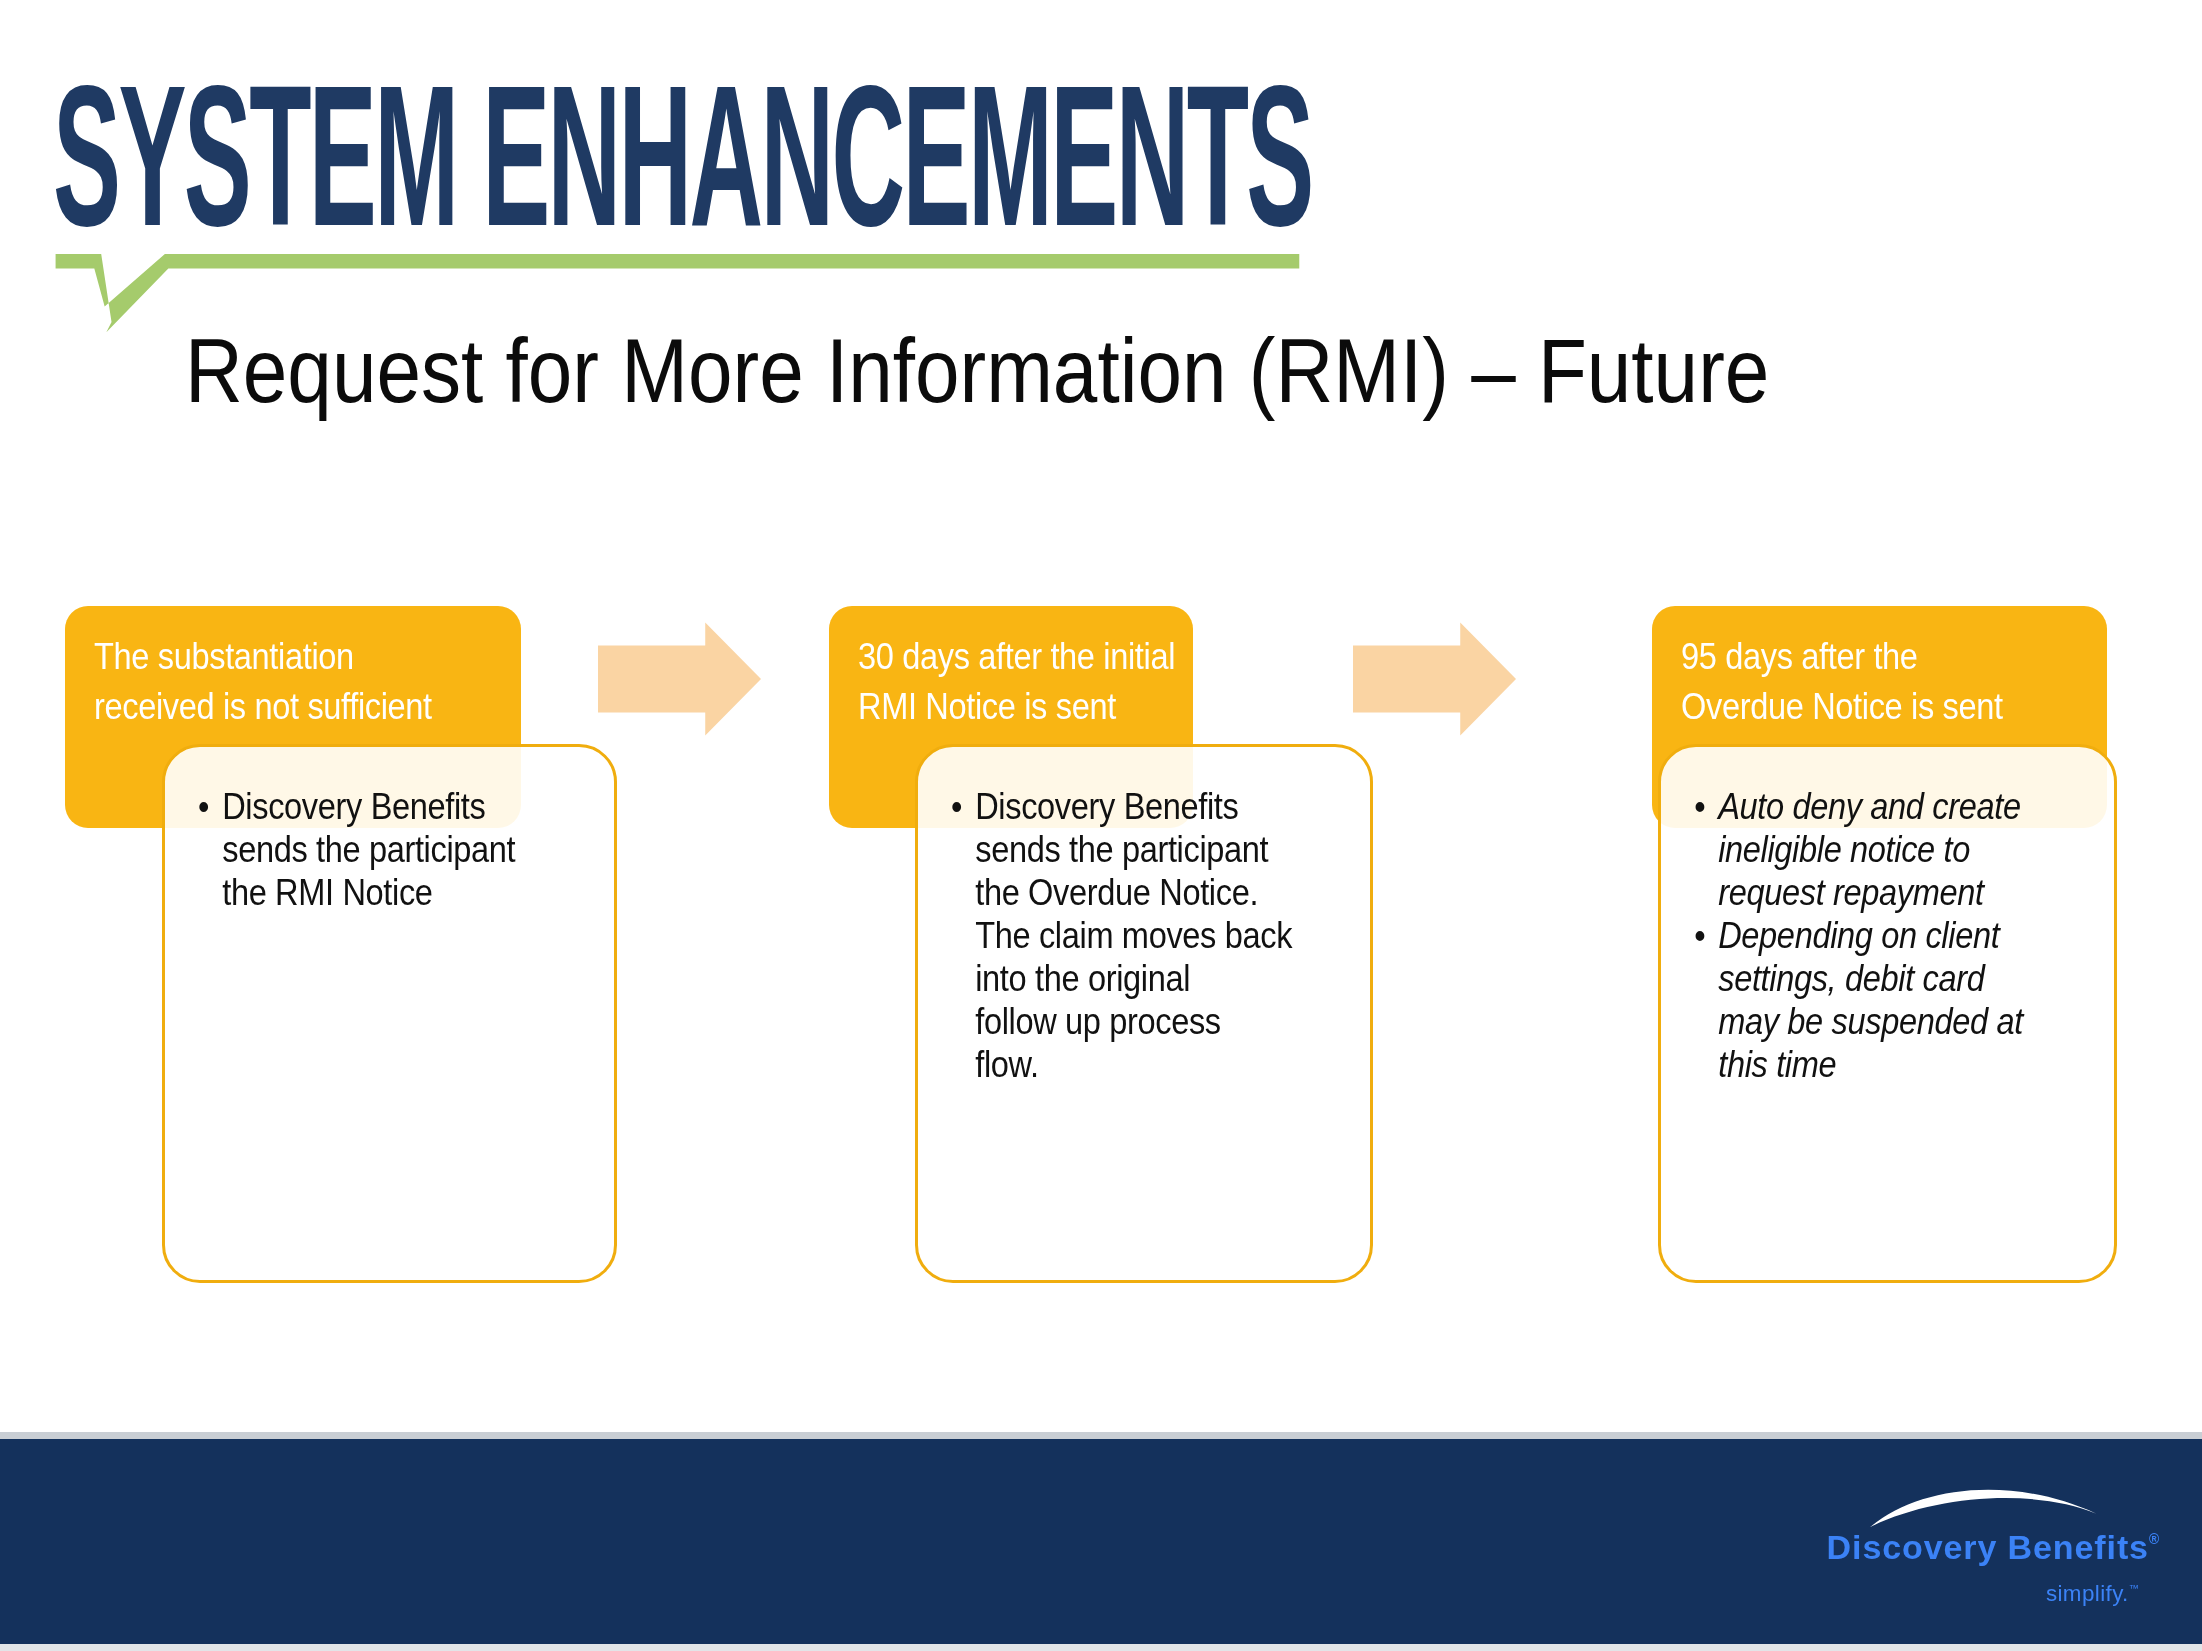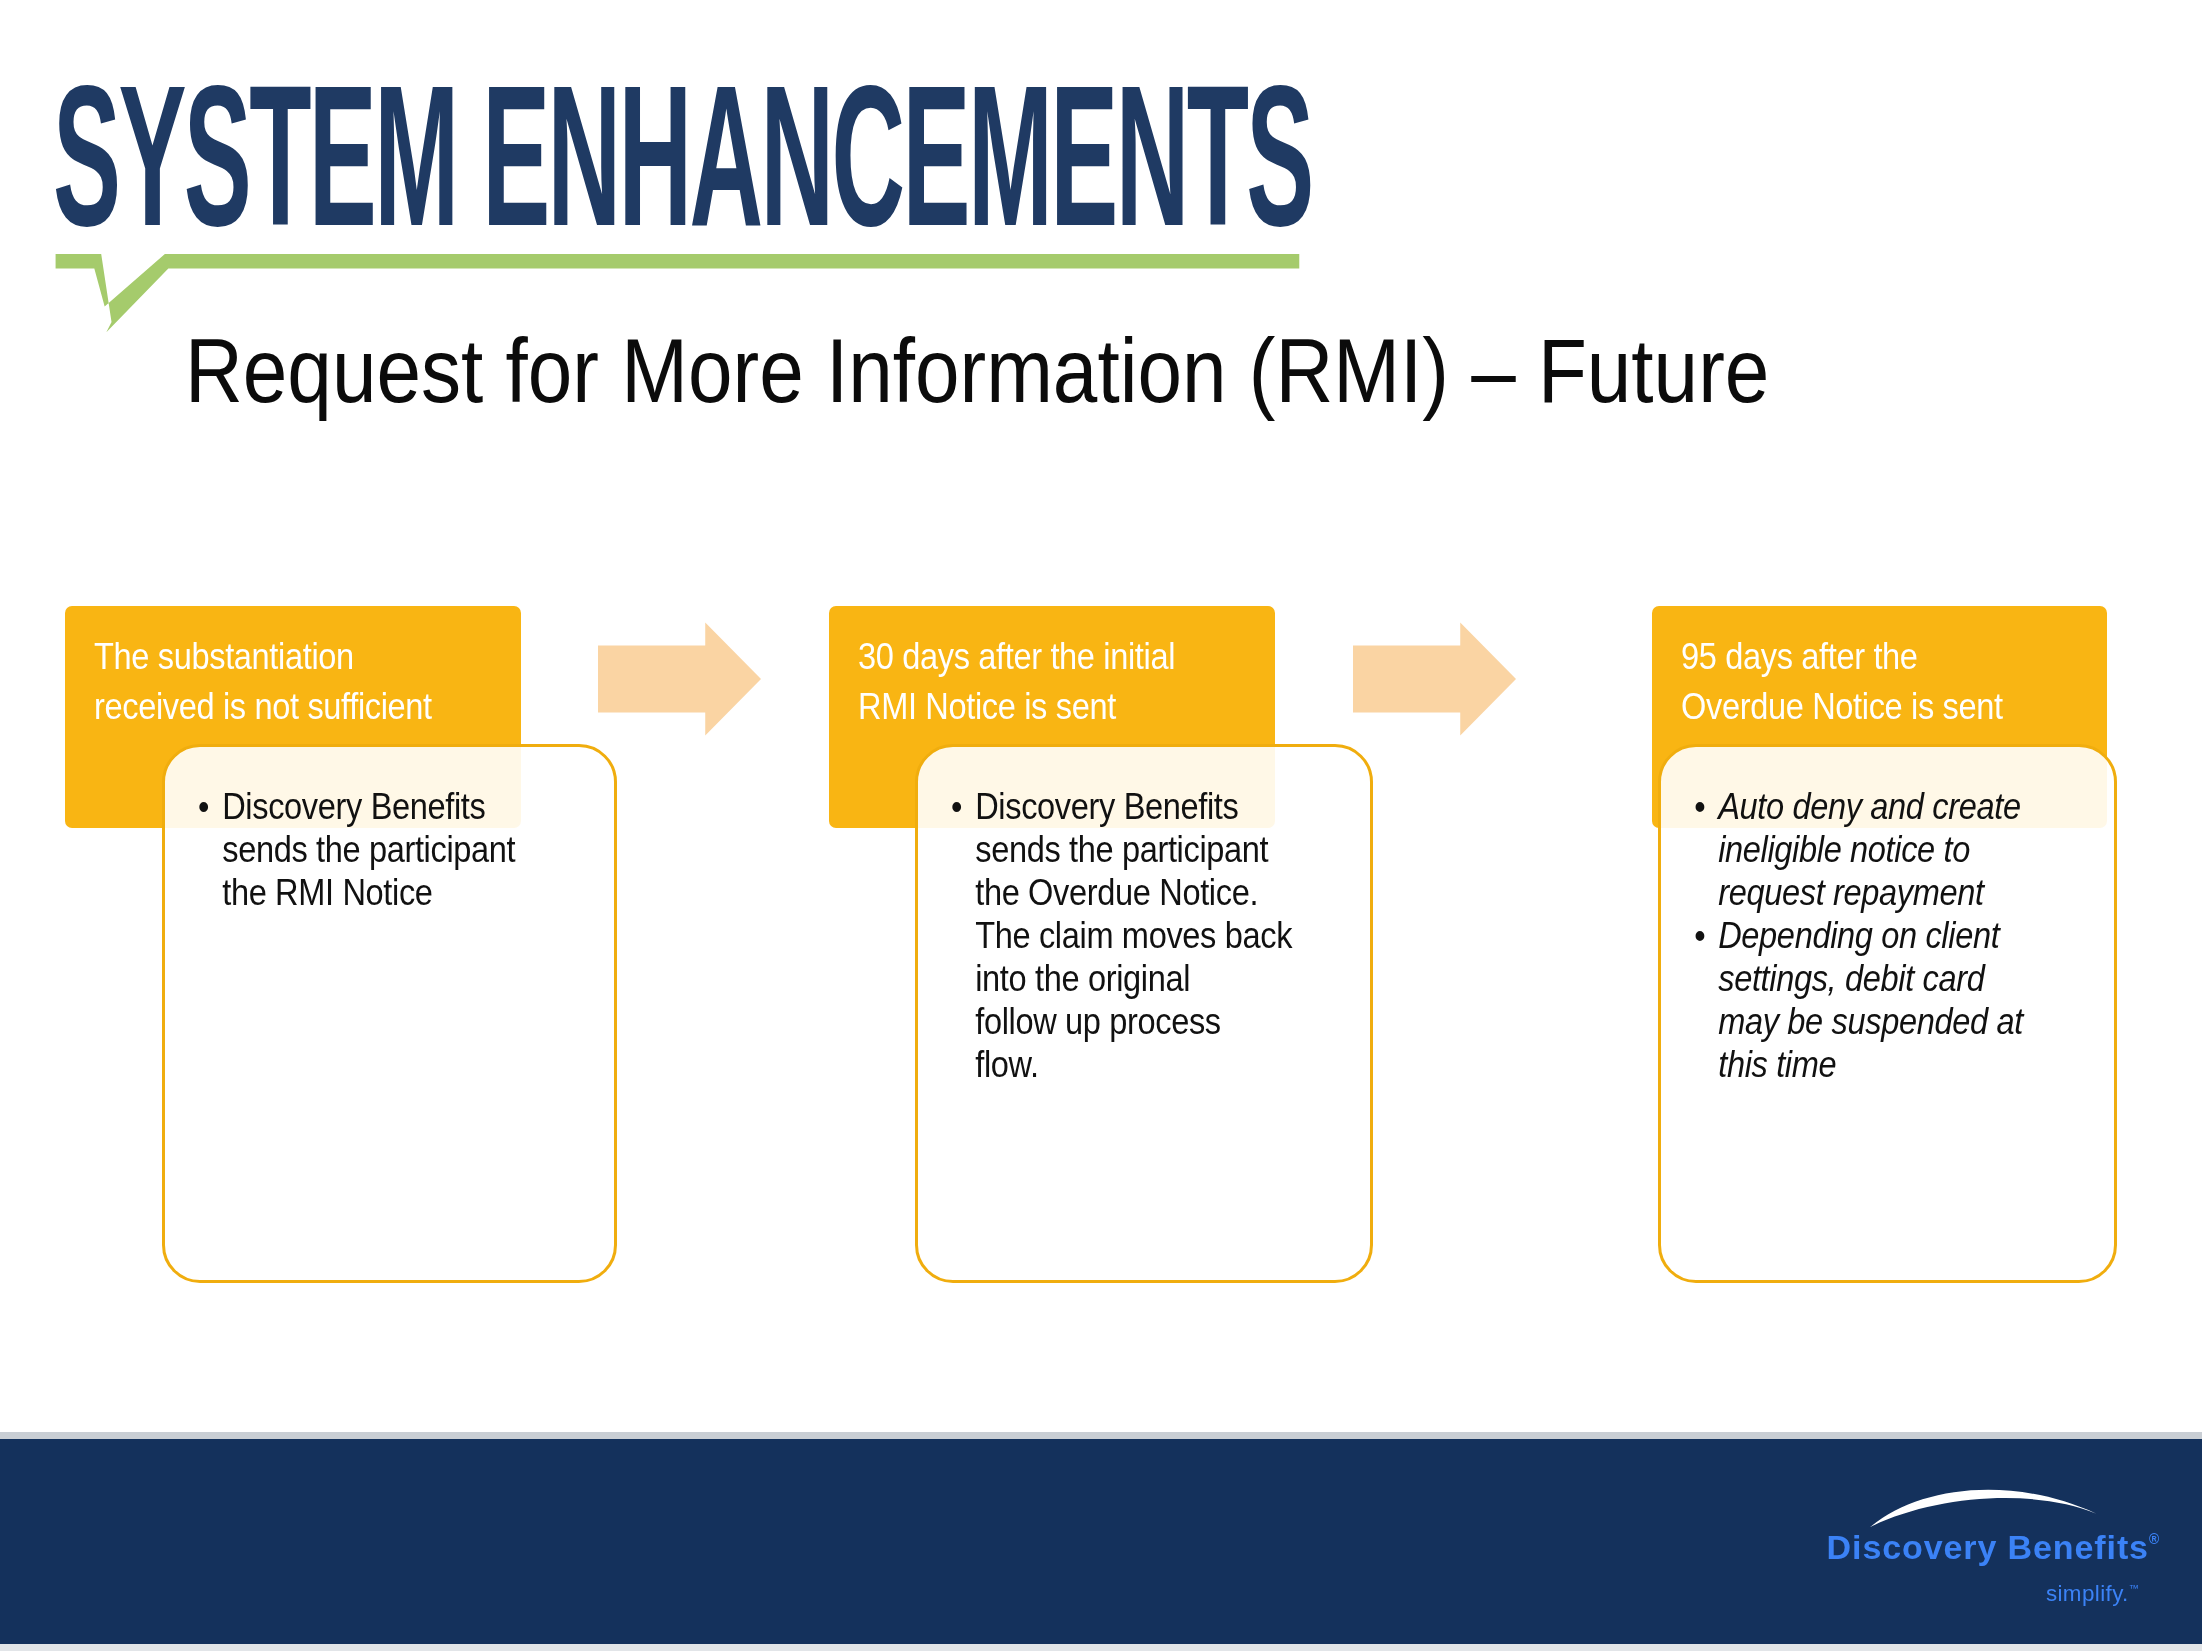--- a/index.html
+++ b/index.html
@@ -14,25 +14,25 @@
   .title{position:absolute;left:53px;top:56px;font-size:200px;font-weight:bold;
          color:var(--title-navy);line-height:1;letter-spacing:-5.2px;white-space:nowrap;
          transform:scaleX(0.51);transform-origin:left top;}
 
   .swoosh{position:absolute;left:53px;top:253px;}
 
   .subtitle{position:absolute;left:185px;top:325px;font-size:91px;color:#0b0b0b;
             line-height:1;white-space:nowrap;transform:scaleX(0.88);transform-origin:left top;}
 
   .obox{position:absolute;top:606px;height:222px;width:456px;background:var(--orange);
-        border-radius:7px;z-index:1;}
+        border-radius:23px;z-index:1;}
   .obox .htext{padding:26px 31px 0 33px;color:#ffffff;font-size:37px;line-height:50px;
         white-space:pre-line;width:482px;transform:scaleX(0.88);transform-origin:left top;
         letter-spacing:-0.4px;}
-  .obox1{left:65px;} .obox2{left:829px;width:446px;} .obox3{left:1652px;width:455px;}
+  .obox1{left:65px;} .obox2{left:829px;width:364px;} .obox3{left:1652px;width:455px;}
 
   .card{position:absolute;top:744px;height:539px;background:rgba(255,255,255,0.9);
         border:3.4px solid var(--card-border);border-radius:38px;z-index:2;box-sizing:border-box;}
   .card1{left:162px;width:455px;} .card2{left:915px;width:458px;} .card3{left:1658px;width:459px;font-style:italic;}
   .card ul{margin:0;padding:38px 17px 0 65px;list-style:none;width:447px;
            transform:scaleX(0.88);transform-origin:left top;}
   .card li{position:relative;font-size:37px;line-height:43px;color:var(--text-black);
            white-space:pre-line;letter-spacing:-0.4px;}
   .card li::before{content:"\2022";position:absolute;left:-27.5px;top:0;font-size:37px;color:#111;}
 

